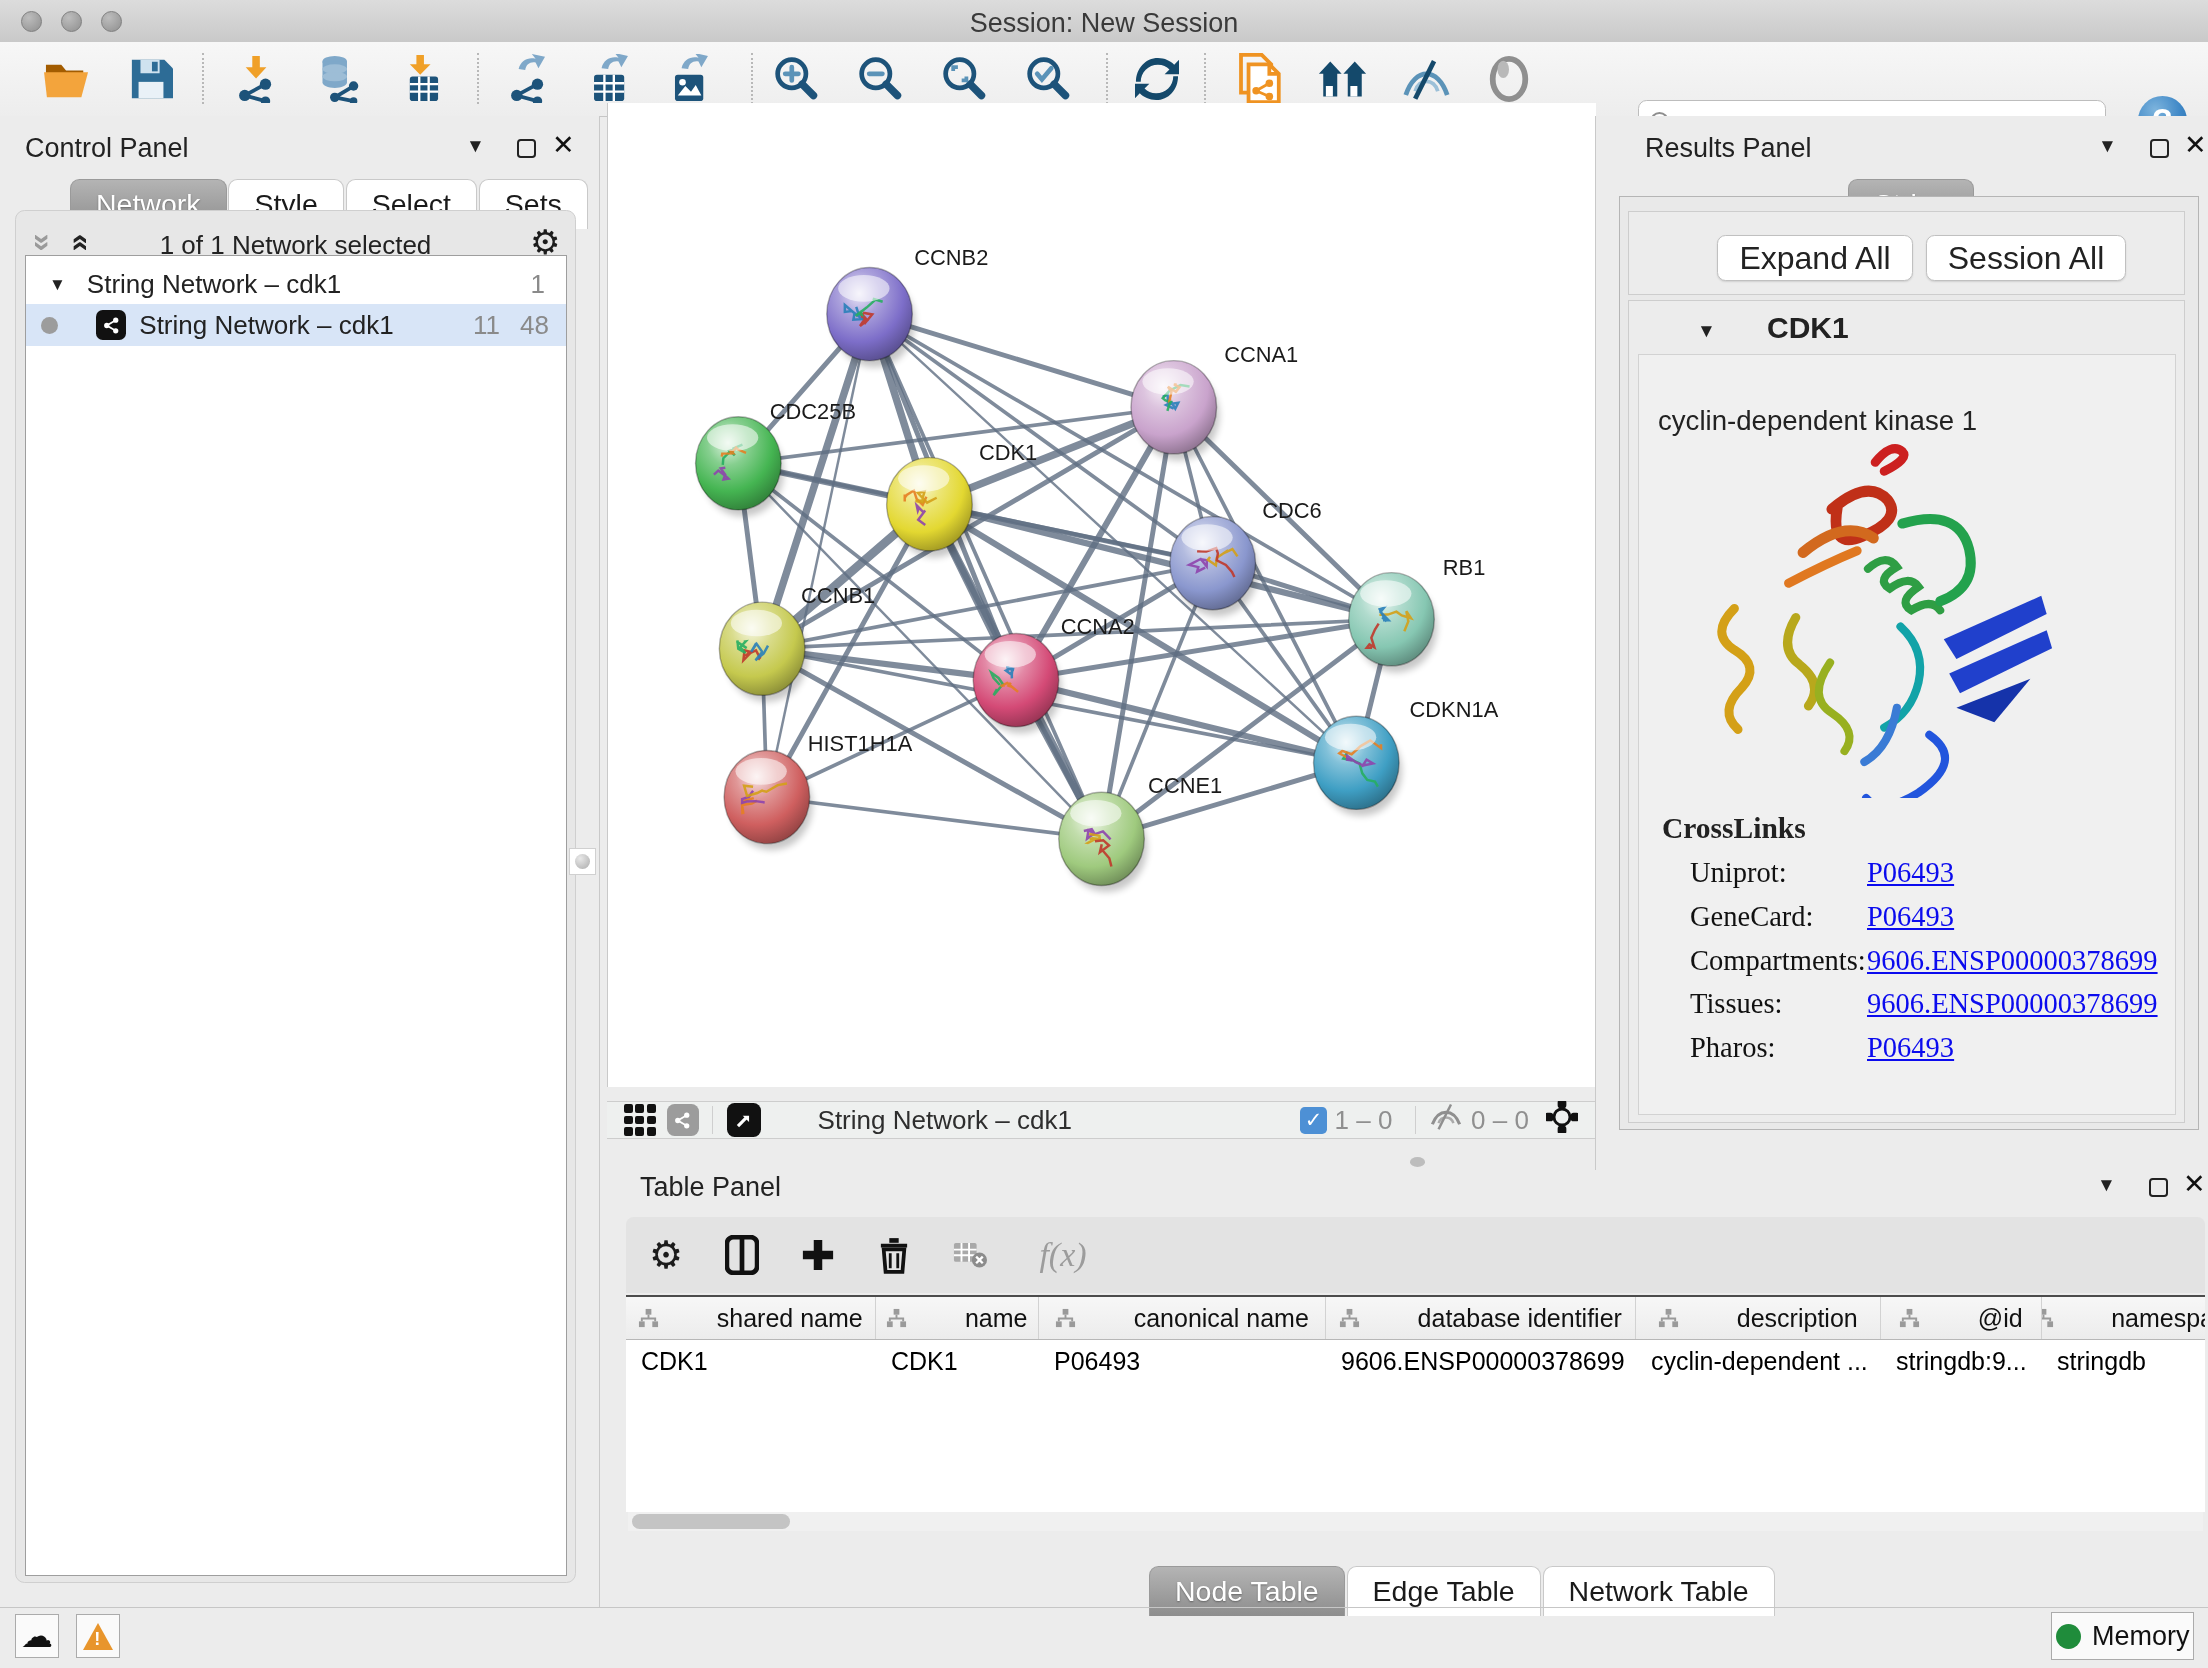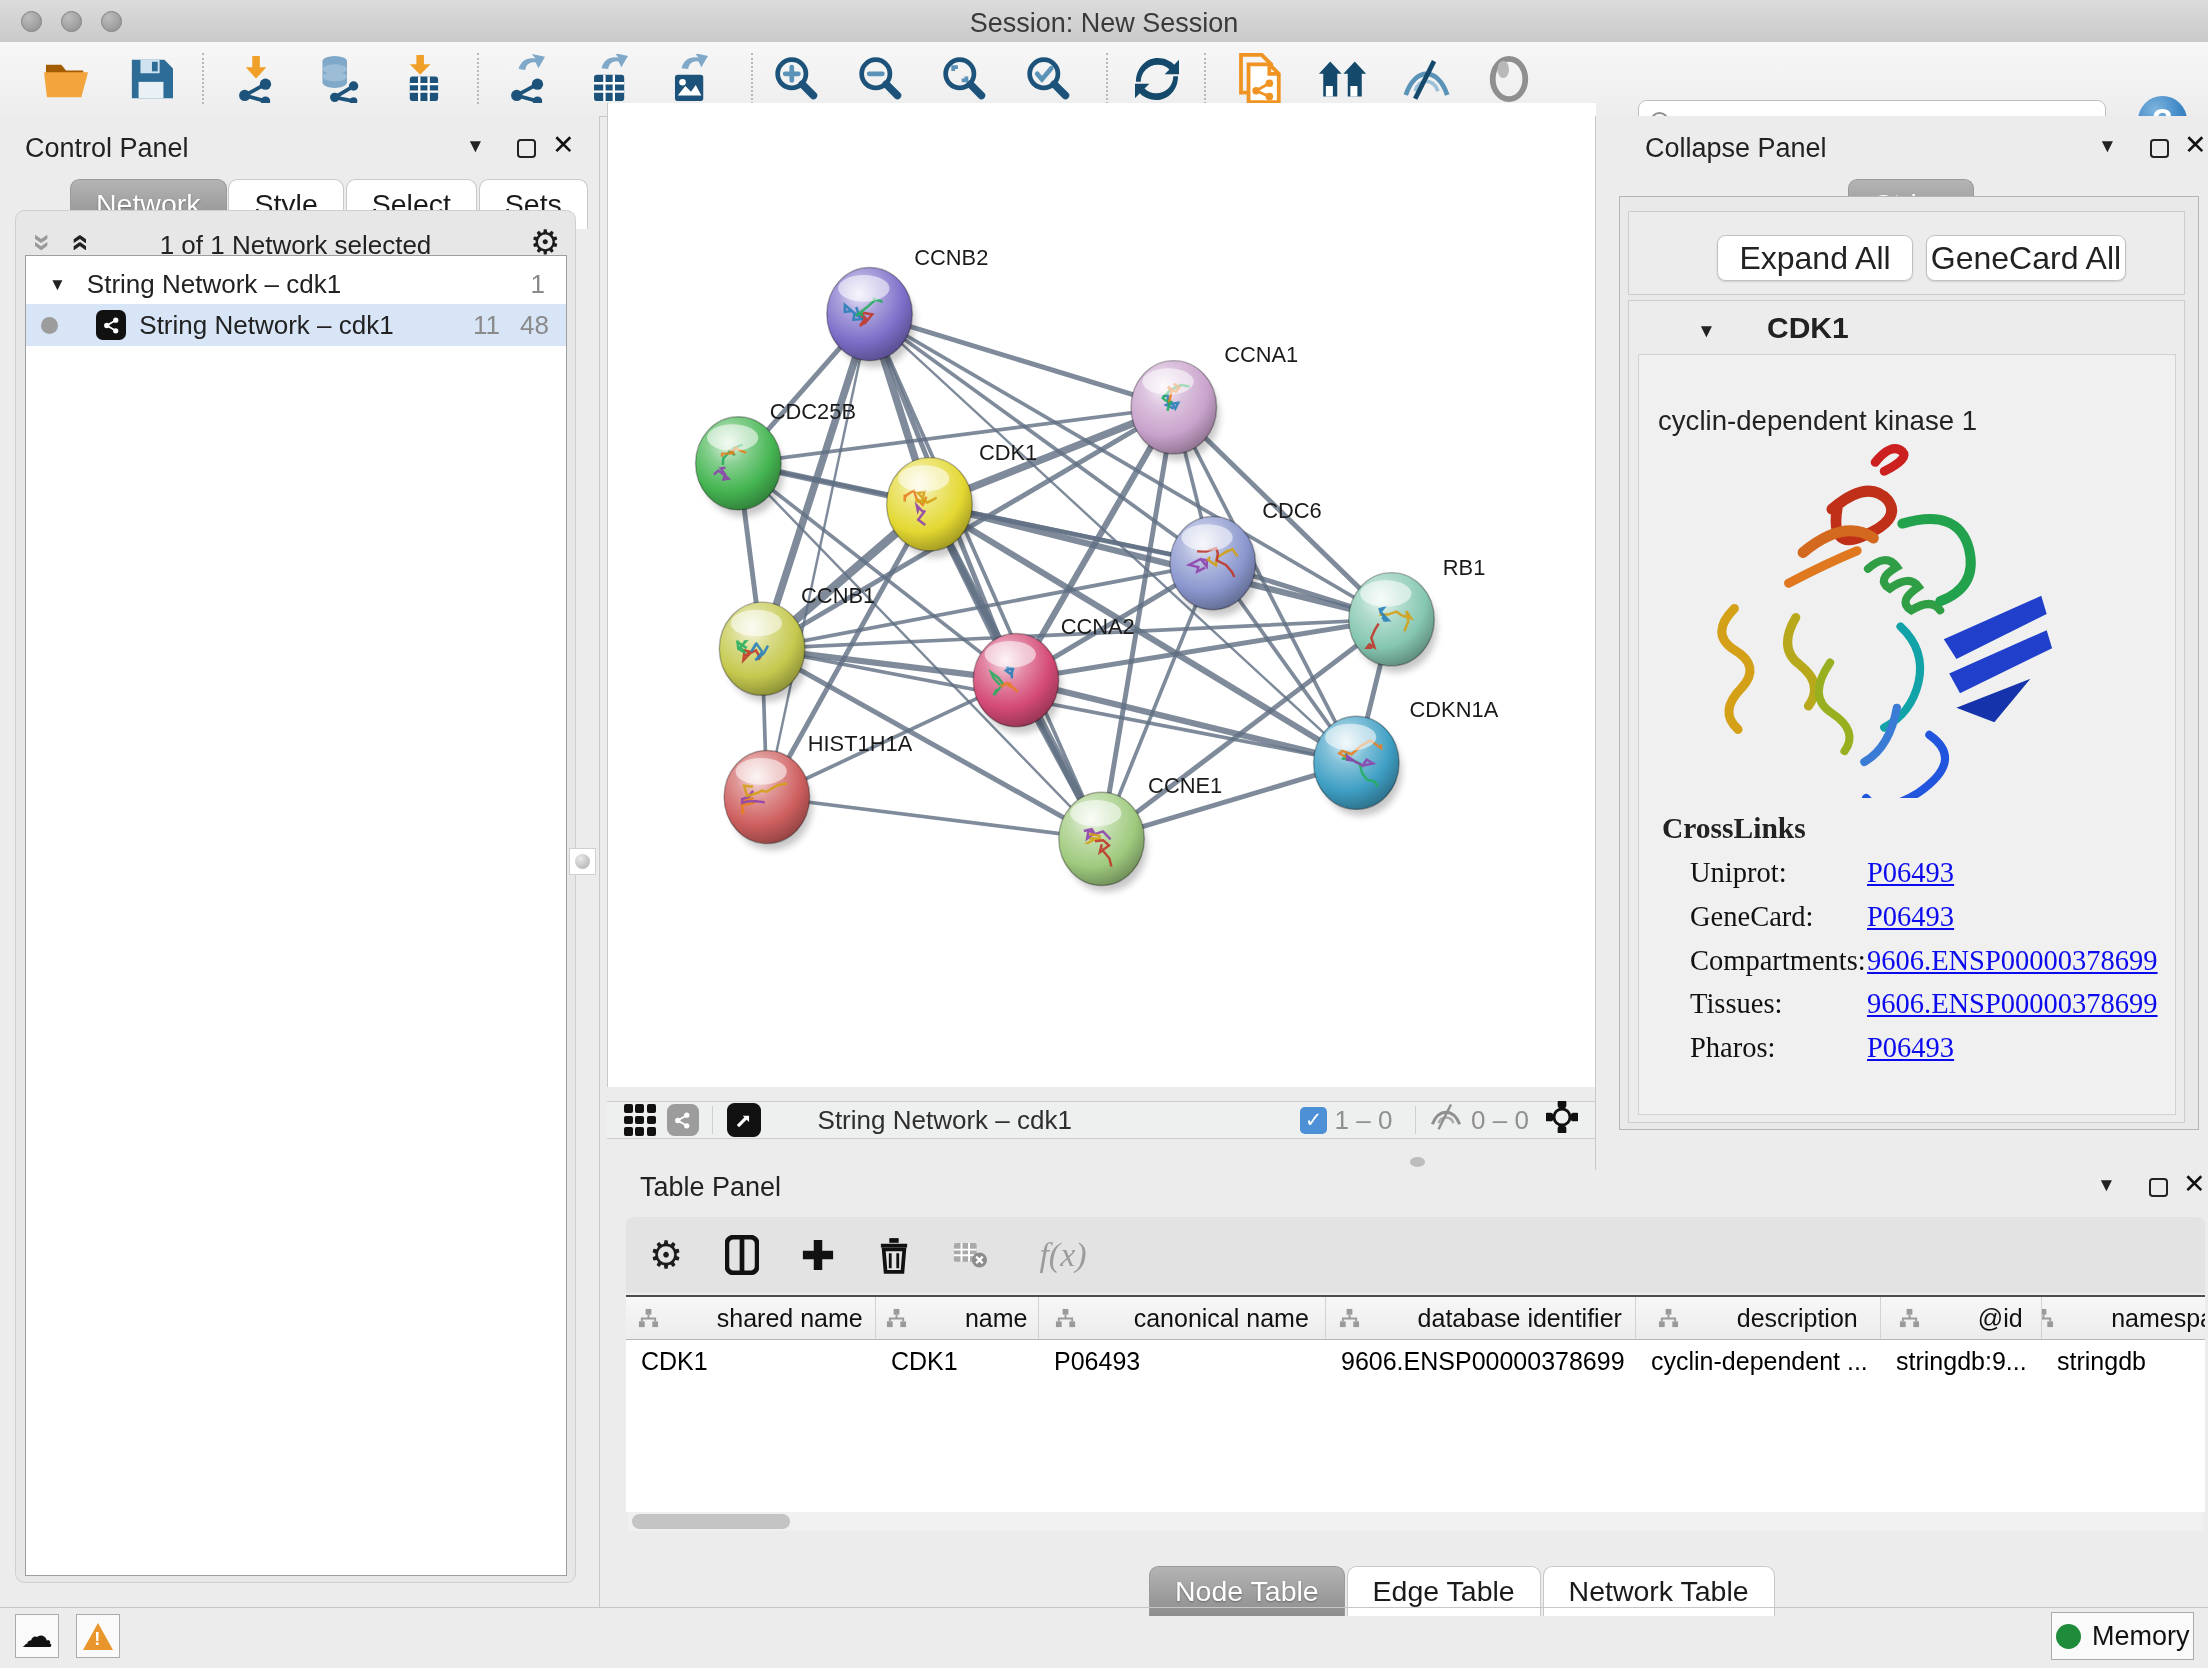--- a/index.html
+++ b/index.html
@@ -591,32 +591,32 @@
         </g>
       </svg>
   </span>
 </div>
 <div class="abs hsplit-oval" style="left:1410px;top:1157px;"></div>
 <div class="abs vsplit-handle" style="left:1596px;top:623px;">
     <i></i>
   </div>
 
 <div class="abs" style="left:1595px;top:116px;width:613px;height:1054px;background:#ececec;border-left:1px solid #c9c9c9;box-sizing:border-box;">
-  <div class="abs ptitle" style="left:49px;top:17px;">Collapse Panel</div>
+  <div class="abs ptitle" style="left:49px;top:17px;">Results Panel</div>
   <div class="abs pbtn-tri" style="left:502px;top:19px;">▼</div>
   <div class="abs pbtn-sq" style="left:554px;top:23px;"></div>
   <div class="abs pbtn-x" style="left:588px;top:13.3px;">✕</div>
   <div class="abs tabs" style="left:252px;top:63px;">
     <div class="tab sel">String</div>
   </div>
 </div>
 <div class="abs rp-outer"></div>
 <div class="abs rp-btnbox">
   <div class="rbtn" style="left:88px;width:194px;">Expand All</div>
-  <div class="rbtn" style="left:297px;width:198px;">GeneCard All</div>
+  <div class="rbtn" style="left:297px;width:198px;">Session All</div>
 </div>
 <div class="abs rp-entry">
   <span class="abs" style="left:68px;top:19px;font-size:19px;">▼</span>
   <span class="abs" style="left:138px;top:9.5px;font-size:30px;font-weight:bold;">CDK1</span>
 </div>
 <div class="abs rp-desc">
   <div class="abs" style="left:19px;top:7.6px;font-size:27.6px;margin-top:42px;">cyclin-dependent kinase 1</div>
   <svg class="abs" style="left:48px;top:82px;" width="380" height="361" viewBox="0 0 420 400">
     <g fill="none" stroke-linecap="round">
       <path d="M208 28 q18 -22 30 -12 q8 8 -20 22" stroke="#cc2020" stroke-width="10"></path>

